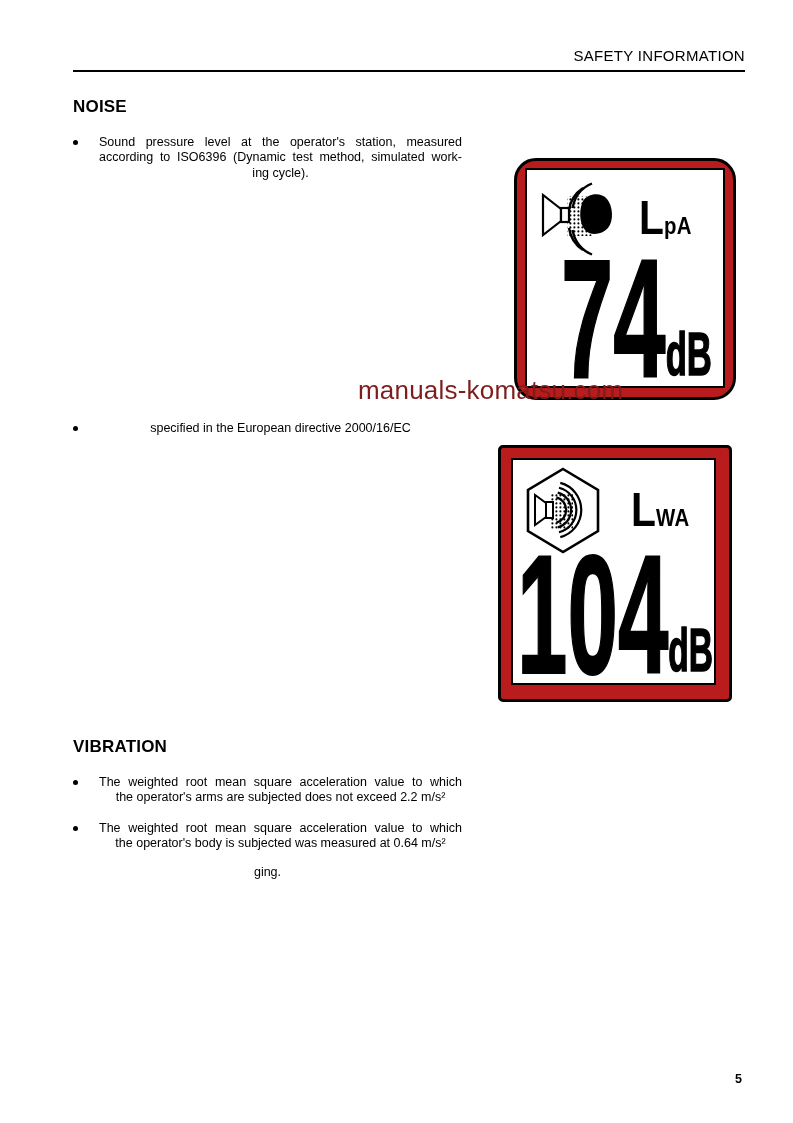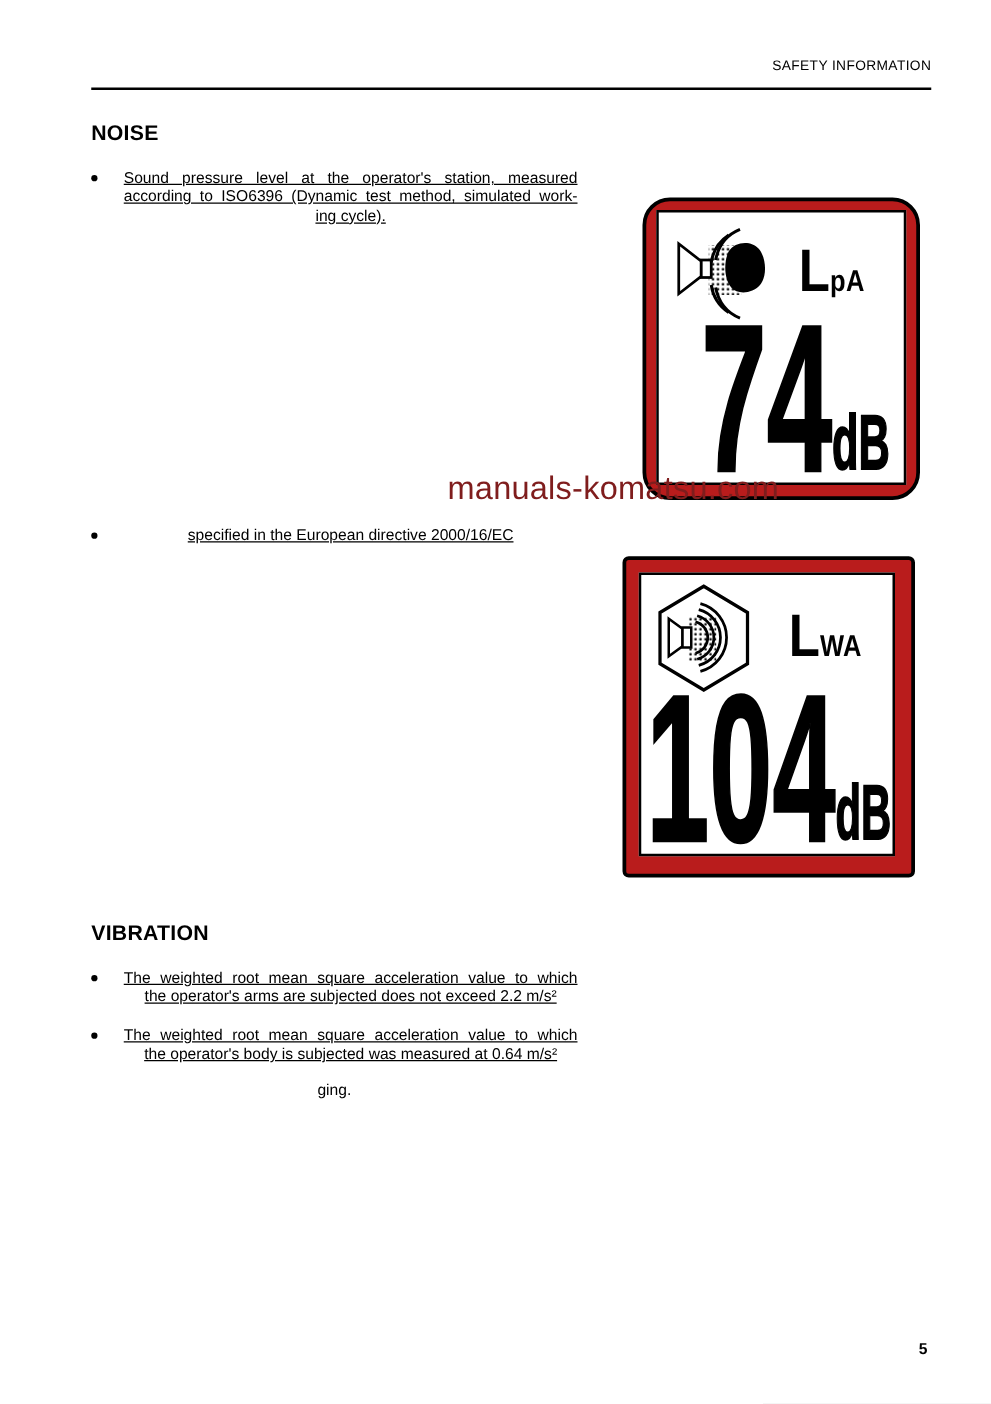--- a/index.html
+++ b/index.html
@@ -1,26 +1,26 @@
 <!DOCTYPE html>
 <html><head>
 <meta charset="utf-8">
 <style>
   html,body{margin:0;padding:0;background:#e8e8e8;}
   .page{position:relative;width:793px;height:1123px;background:#ffffff;margin:0 auto;
         font-family:"Liberation Sans",sans-serif;color:#000;overflow:hidden;}
 
-  .hdr-title{position:absolute;top:47px;right:48px;font-size:11px;letter-spacing:.3px;}
+  .hdr-title{position:absolute;top:47px;right:48px;font-size:15px;letter-spacing:.3px;}
   .hdr-rule{position:absolute;top:70px;left:73px;width:672px;height:2px;background:#000;}
 
   .sec-heading{position:absolute;left:73px;font-size:17px;font-weight:700;letter-spacing:.2px;}
 
   .bullet{position:absolute;left:73px;display:flex;}
   .dot{width:5px;height:5px;border-radius:50%;background:#000;margin-top:5px;flex:none;}
-  .btext{margin-left:21px;width:363px;font-size:12.5px;line-height:15.4px;text-decoration:underline;}
+  .btext{margin-left:21px;width:363px;font-size:12.5px;line-height:15.4px;}
   .jline{text-align:justify;text-align-last:justify;white-space:nowrap;}
   .lline{text-align:center;white-space:nowrap;}
 
   .para{position:absolute;left:73px;width:389px;font-size:12.5px;line-height:15.4px;}
 
   .wm{position:absolute;top:377px;left:358px;font-size:26px;line-height:1;letter-spacing:.2px;}
 
   .nlabel{position:absolute;background:#b91c1c;border:3px solid #000;box-sizing:border-box;text-decoration:underline;}
   .nlabel .inner{position:absolute;border:2px solid #000;background:#fff;}
   #label-lpa{left:514px;top:158px;width:222px;height:242px;border-radius:22px;}

